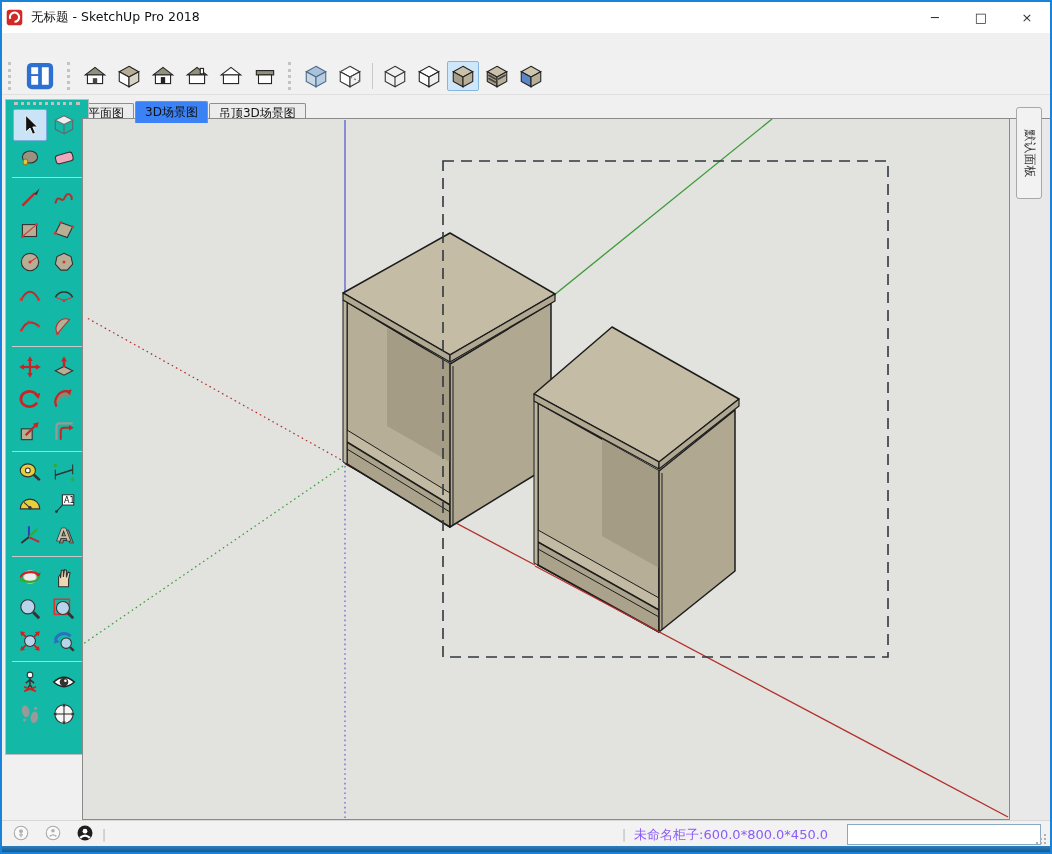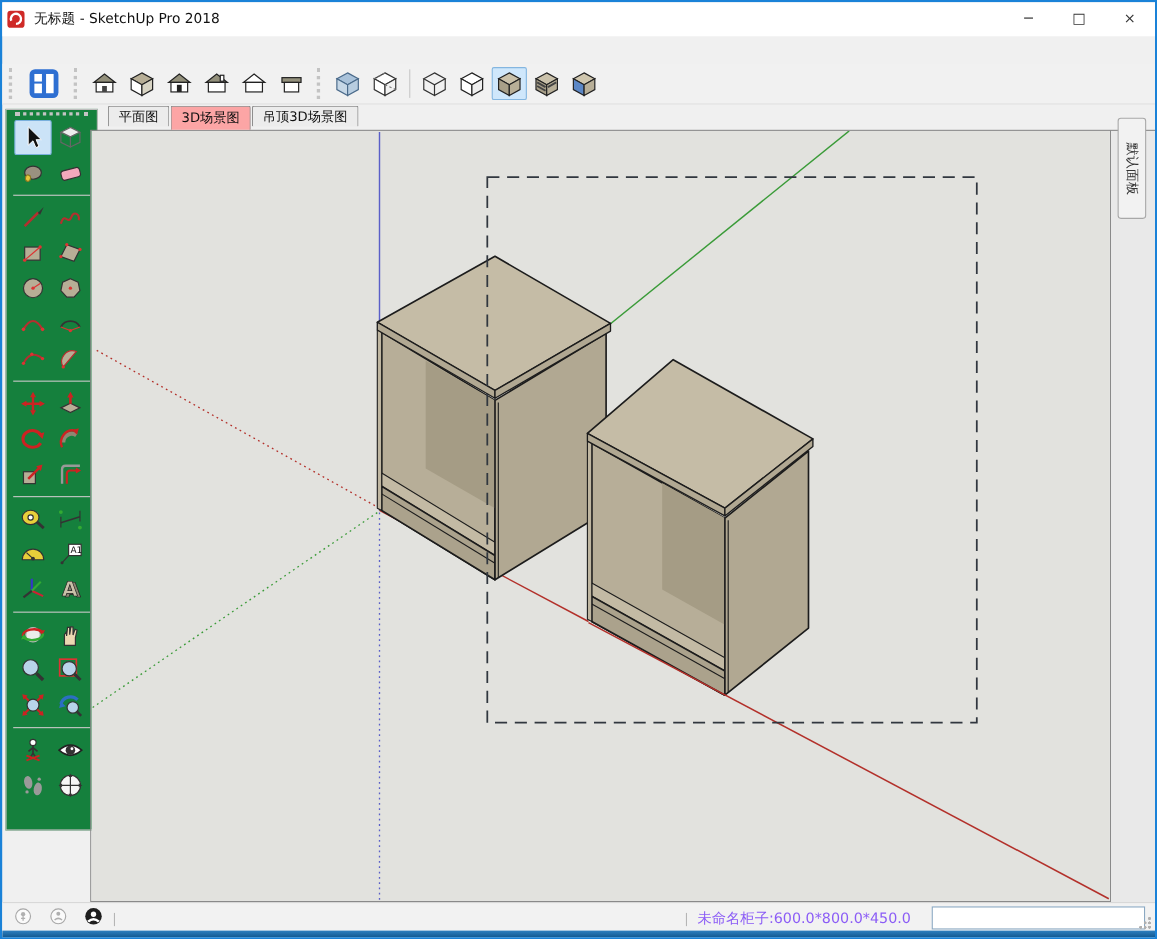--- a/index.html
+++ b/index.html
@@ -24,30 +24,30 @@
   .toolbar { position:absolute; left:0; right:0; top:56px; height:37px; background:#f1f1f1;
              display:flex; align-items:center; border-bottom:1px solid #e0e0e0; }
   .grip { width:6px; height:28px; border-left:3px dotted #c3c3c3; margin:0 5px 0 6px; }
   .tb-btn { width:32px; height:30px; display:flex; align-items:center; justify-content:center;
             border:1px solid transparent; border-radius:2px; margin:0 1px; }
   .tb-btn.big { width:40px; height:34px; }
   .tb-btn.active { background:#cfe7fb; border-color:#84b6e0; }
   .tb-sep { width:1px; height:26px; background:#c8c8c8; margin:0 5px; }
 
   
-  .tabbar { position:absolute; left:96px; top:94px; width:928px; height:32px;
-            display:flex; align-items:flex-start; }
+  .tabbar { position:absolute; left:76px; top:94px; width:928px; height:32px;
+            display:flex; align-items:center; }
   .scenetab { height:19px; line-height:18px; padding:0 9px; font-size:12px; color:#111;
               background:#ececec; border:1px solid #8e8e8e; border-bottom:none;
               border-radius:2px 2px 0 0; margin-right:1px; }
-  .scenetab.active { background:#fca5a5; height:22px; line-height:21px; position:relative; z-index:3; }
+  .scenetab.active { background:#3b82f6; height:22px; line-height:21px; position:relative; z-index:3; }
 
   
   .palette { position:absolute; left:3px; top:97px; width:84px; height:656px;
-             background:#15803d; border:1px solid #bdbdbd; padding-top:6px; }
+             background:#14b8a6; border:1px solid #bdbdbd; padding-top:6px; }
   .palette::before { content:""; display:block; border-top:3px dotted #c3c3c3;
                      margin:-4px 8px 4px 8px; }
   .tool-row { display:flex; justify-content:center; }
   .tool-cell { width:34px; height:32px; display:flex; align-items:center; justify-content:center;
                border:1px solid transparent; border-radius:2px; }
   .tool-cell.active { background:#cbe3f7; border-color:#7ab0dd; }
   .tool-sep { border-top:1px solid #c9c9c9; margin:4px 6px; }
 
   
   .viewport { position:absolute; left:80px; top:116px; width:928px; height:702px;

